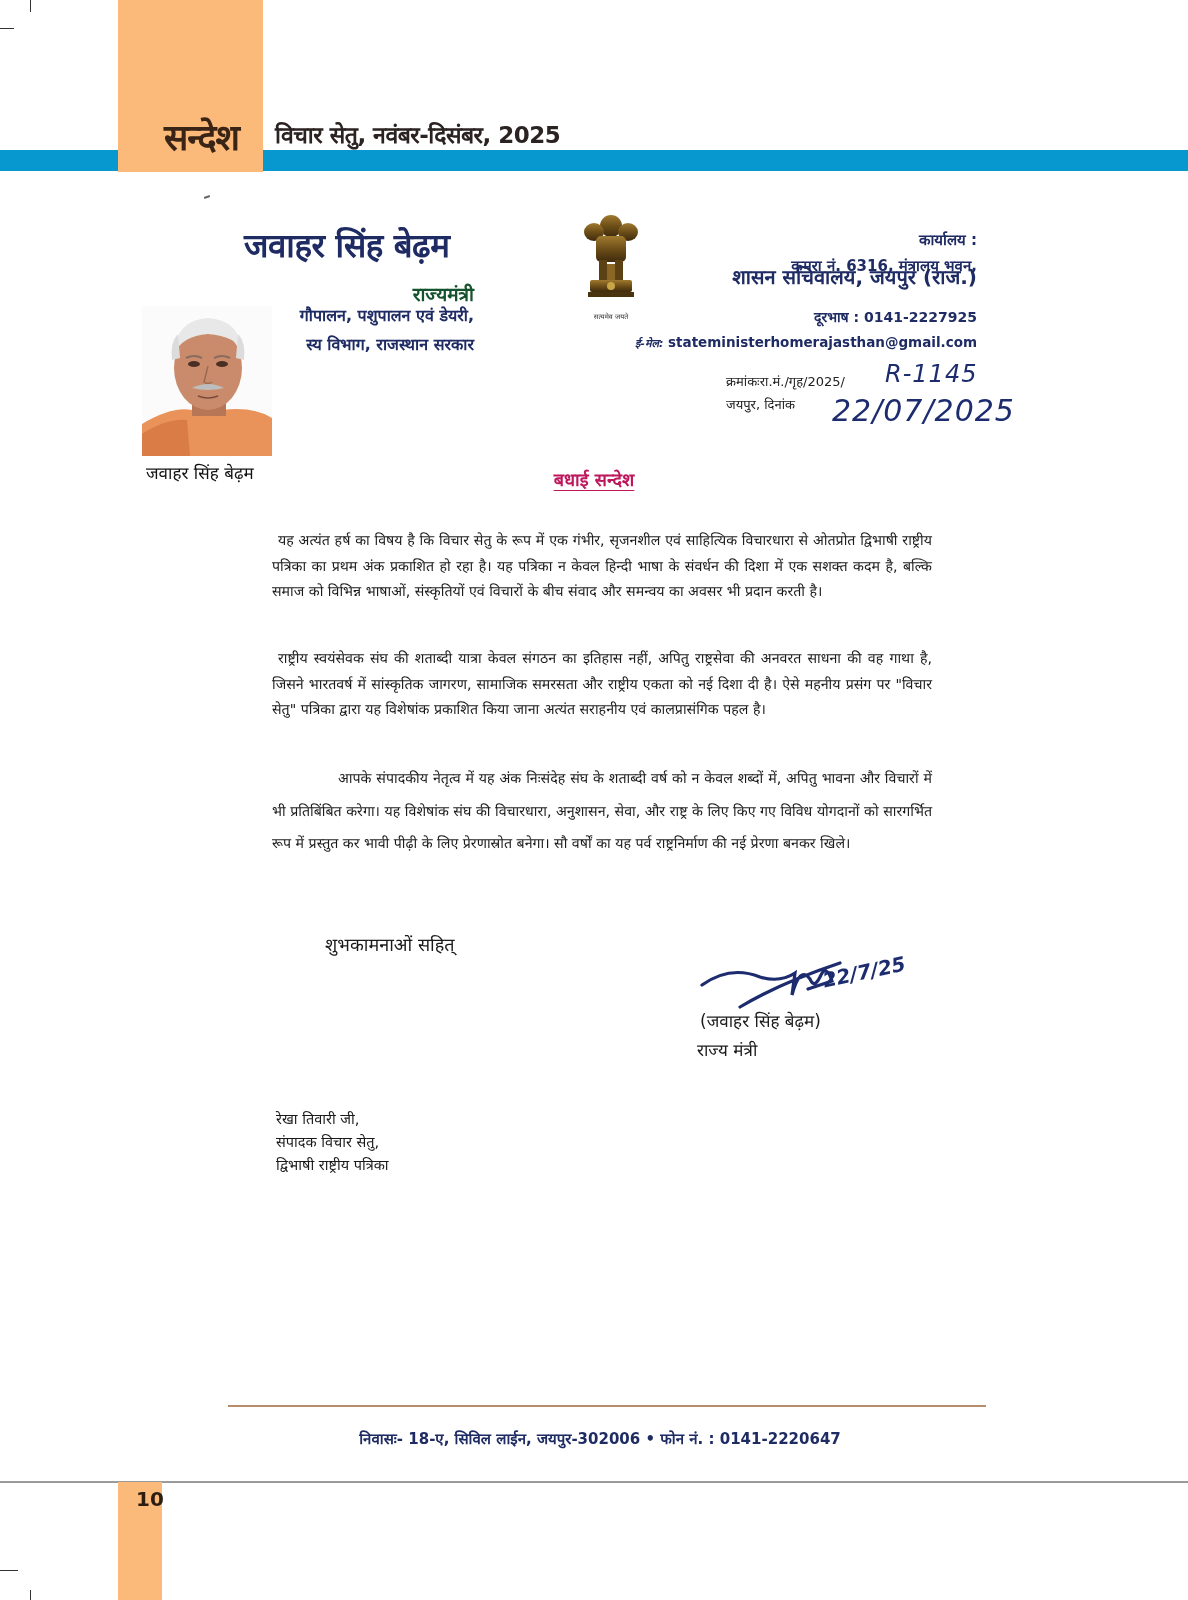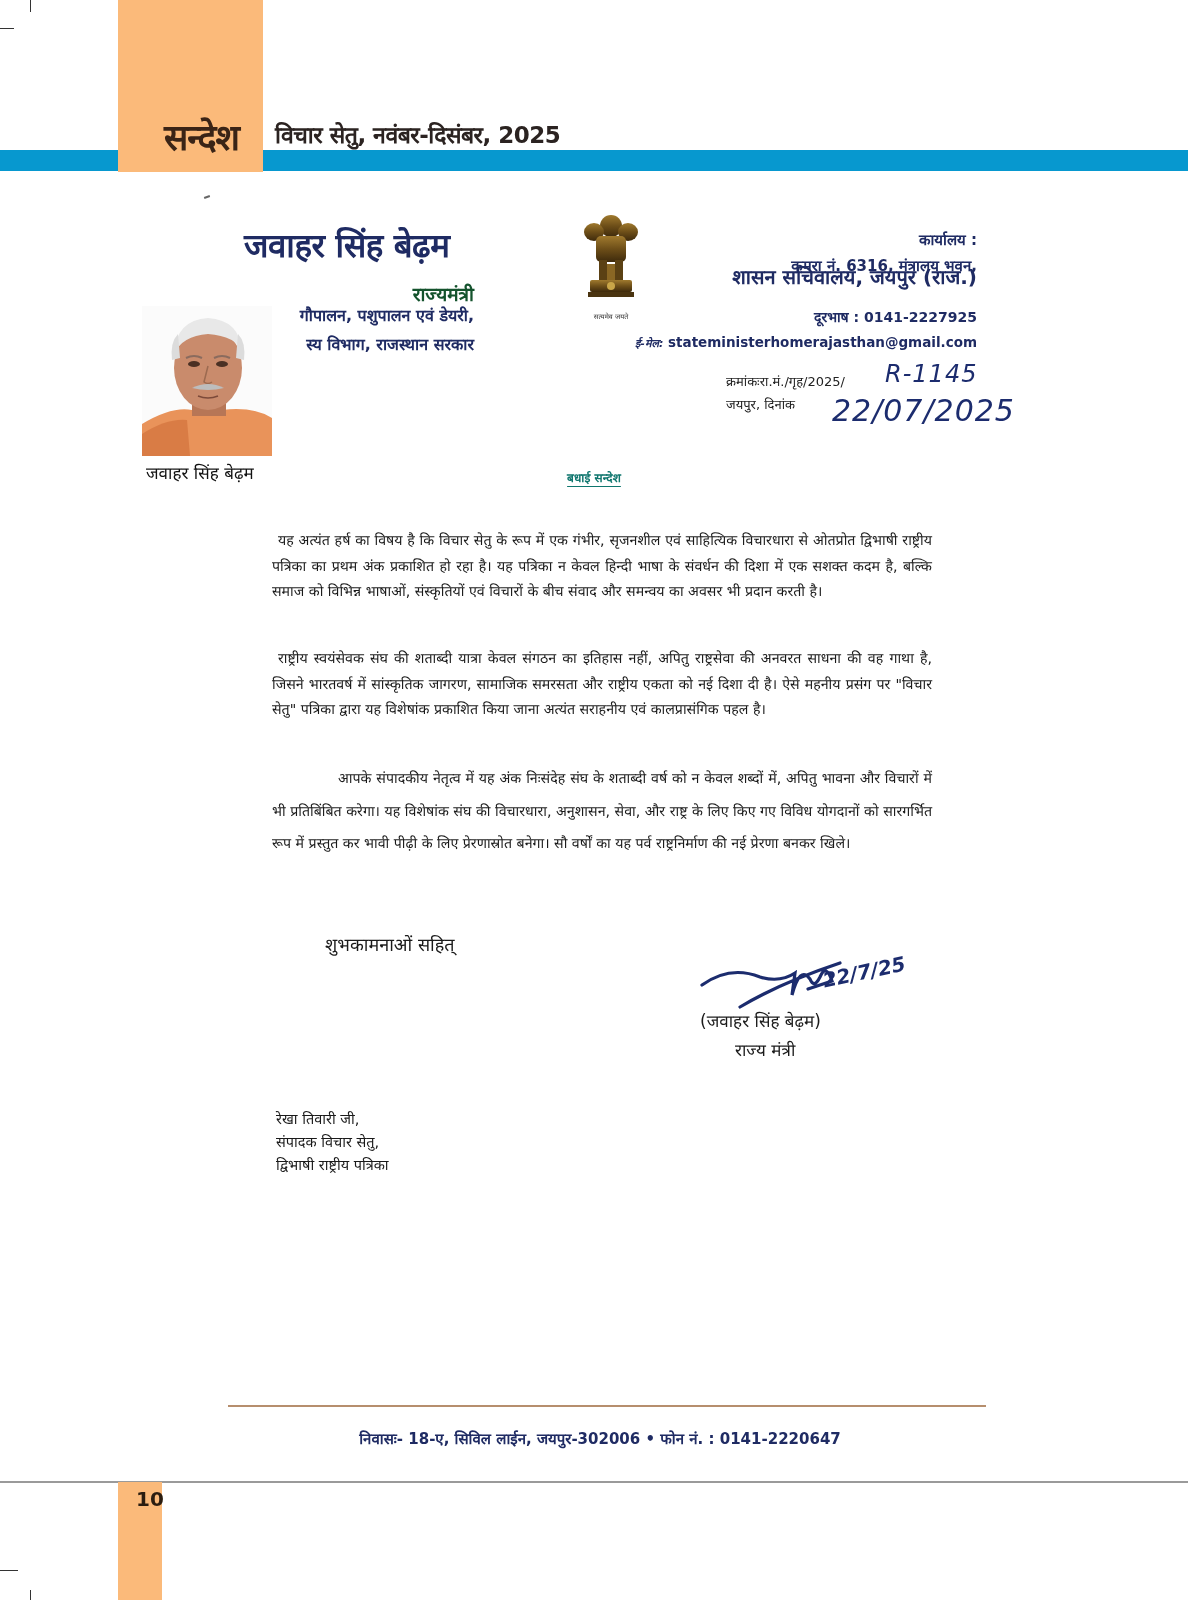--- a/index.html
+++ b/index.html
@@ -40,35 +40,35 @@
   .off-5 .lbl { font-size: 11px; font-style: italic; }
 
   .ref-line { position: absolute; left: 726px; top: 372px; font-size: 13px; color: #222; white-space: nowrap; }
   .date-line { position: absolute; left: 726px; top: 395px; font-size: 13px; color: #222; white-space: nowrap; }
   .hand { font-family: "DejaVu Sans", sans-serif; color: #1c2c6e; font-style: italic; font-weight: normal; }
   .ref-hand { position: absolute; left: 885px; top: 360px; font-size: 24px; letter-spacing: 1px; }
   .date-hand { position: absolute; left: 832px; top: 393px; font-size: 30px; letter-spacing: 1px; }
 
   
   .subject { position: absolute; left: 0; width: 1188px; top: 467px; text-align: center; }
-  .subject span { font-size: 12px; font-weight: bold; color: #0f766e; text-decoration: underline; text-underline-offset: 4px; }
+  .subject span { font-size: 18px; font-weight: bold; color: #be185d; text-decoration: underline; text-underline-offset: 4px; }
 
   .para { position: absolute; left: 272px; width: 660px; font-size: 14.2px; color: #1a1a1a; text-align: justify; text-align-last: left; }
   .p1 { top: 528px; line-height: 25.5px; }
   .p2 { top: 646px; line-height: 25.5px; }
   .p3 { top: 762px; line-height: 32.5px; }
   .indent-s { display: inline-block; width: 6px; }
   .indent-l { display: inline-block; width: 66px; }
 
   .closing { position: absolute; left: 325px; top: 932px; font-size: 18px; color: #1a1a1a; }
 
   .signature { position: absolute; left: 700px; top: 955px; width: 220px; height: 60px; }
   .sig-date { position: absolute; left: 822px; top: 960px; font-size: 20px; font-style: italic; color: #1c2c6e; font-weight: bold; transform: rotate(-12deg); }
   .sig-name { position: absolute; left: 700px; top: 1009px; font-size: 17px; color: #1a1a1a; }
-  .sig-title { position: absolute; left: 735px; top: 1038px; font-size: 17px; color: #1a1a1a; }
+  .sig-title { position: absolute; left: 697px; top: 1038px; font-size: 17px; color: #1a1a1a; }
 
   .recipient { position: absolute; left: 276px; top: 1108px; font-size: 14.5px; line-height: 23px; color: #1a1a1a; }
 
   
   .lh-rule { position: absolute; left: 228px; top: 1405px; width: 758px; height: 2px; background: #b68e6d; }
   .lh-address { position: absolute; left: 0; width: 1188px; top: 1428px; text-align: center; font-size: 15px; font-weight: bold; color: #1f2b63; }
   .lh-address span { margin-left: 12px; }
 
   
   .page-rule { position: absolute; left: 0; top: 1481px; width: 1188px; height: 2px; background: #9a9a9a; }

